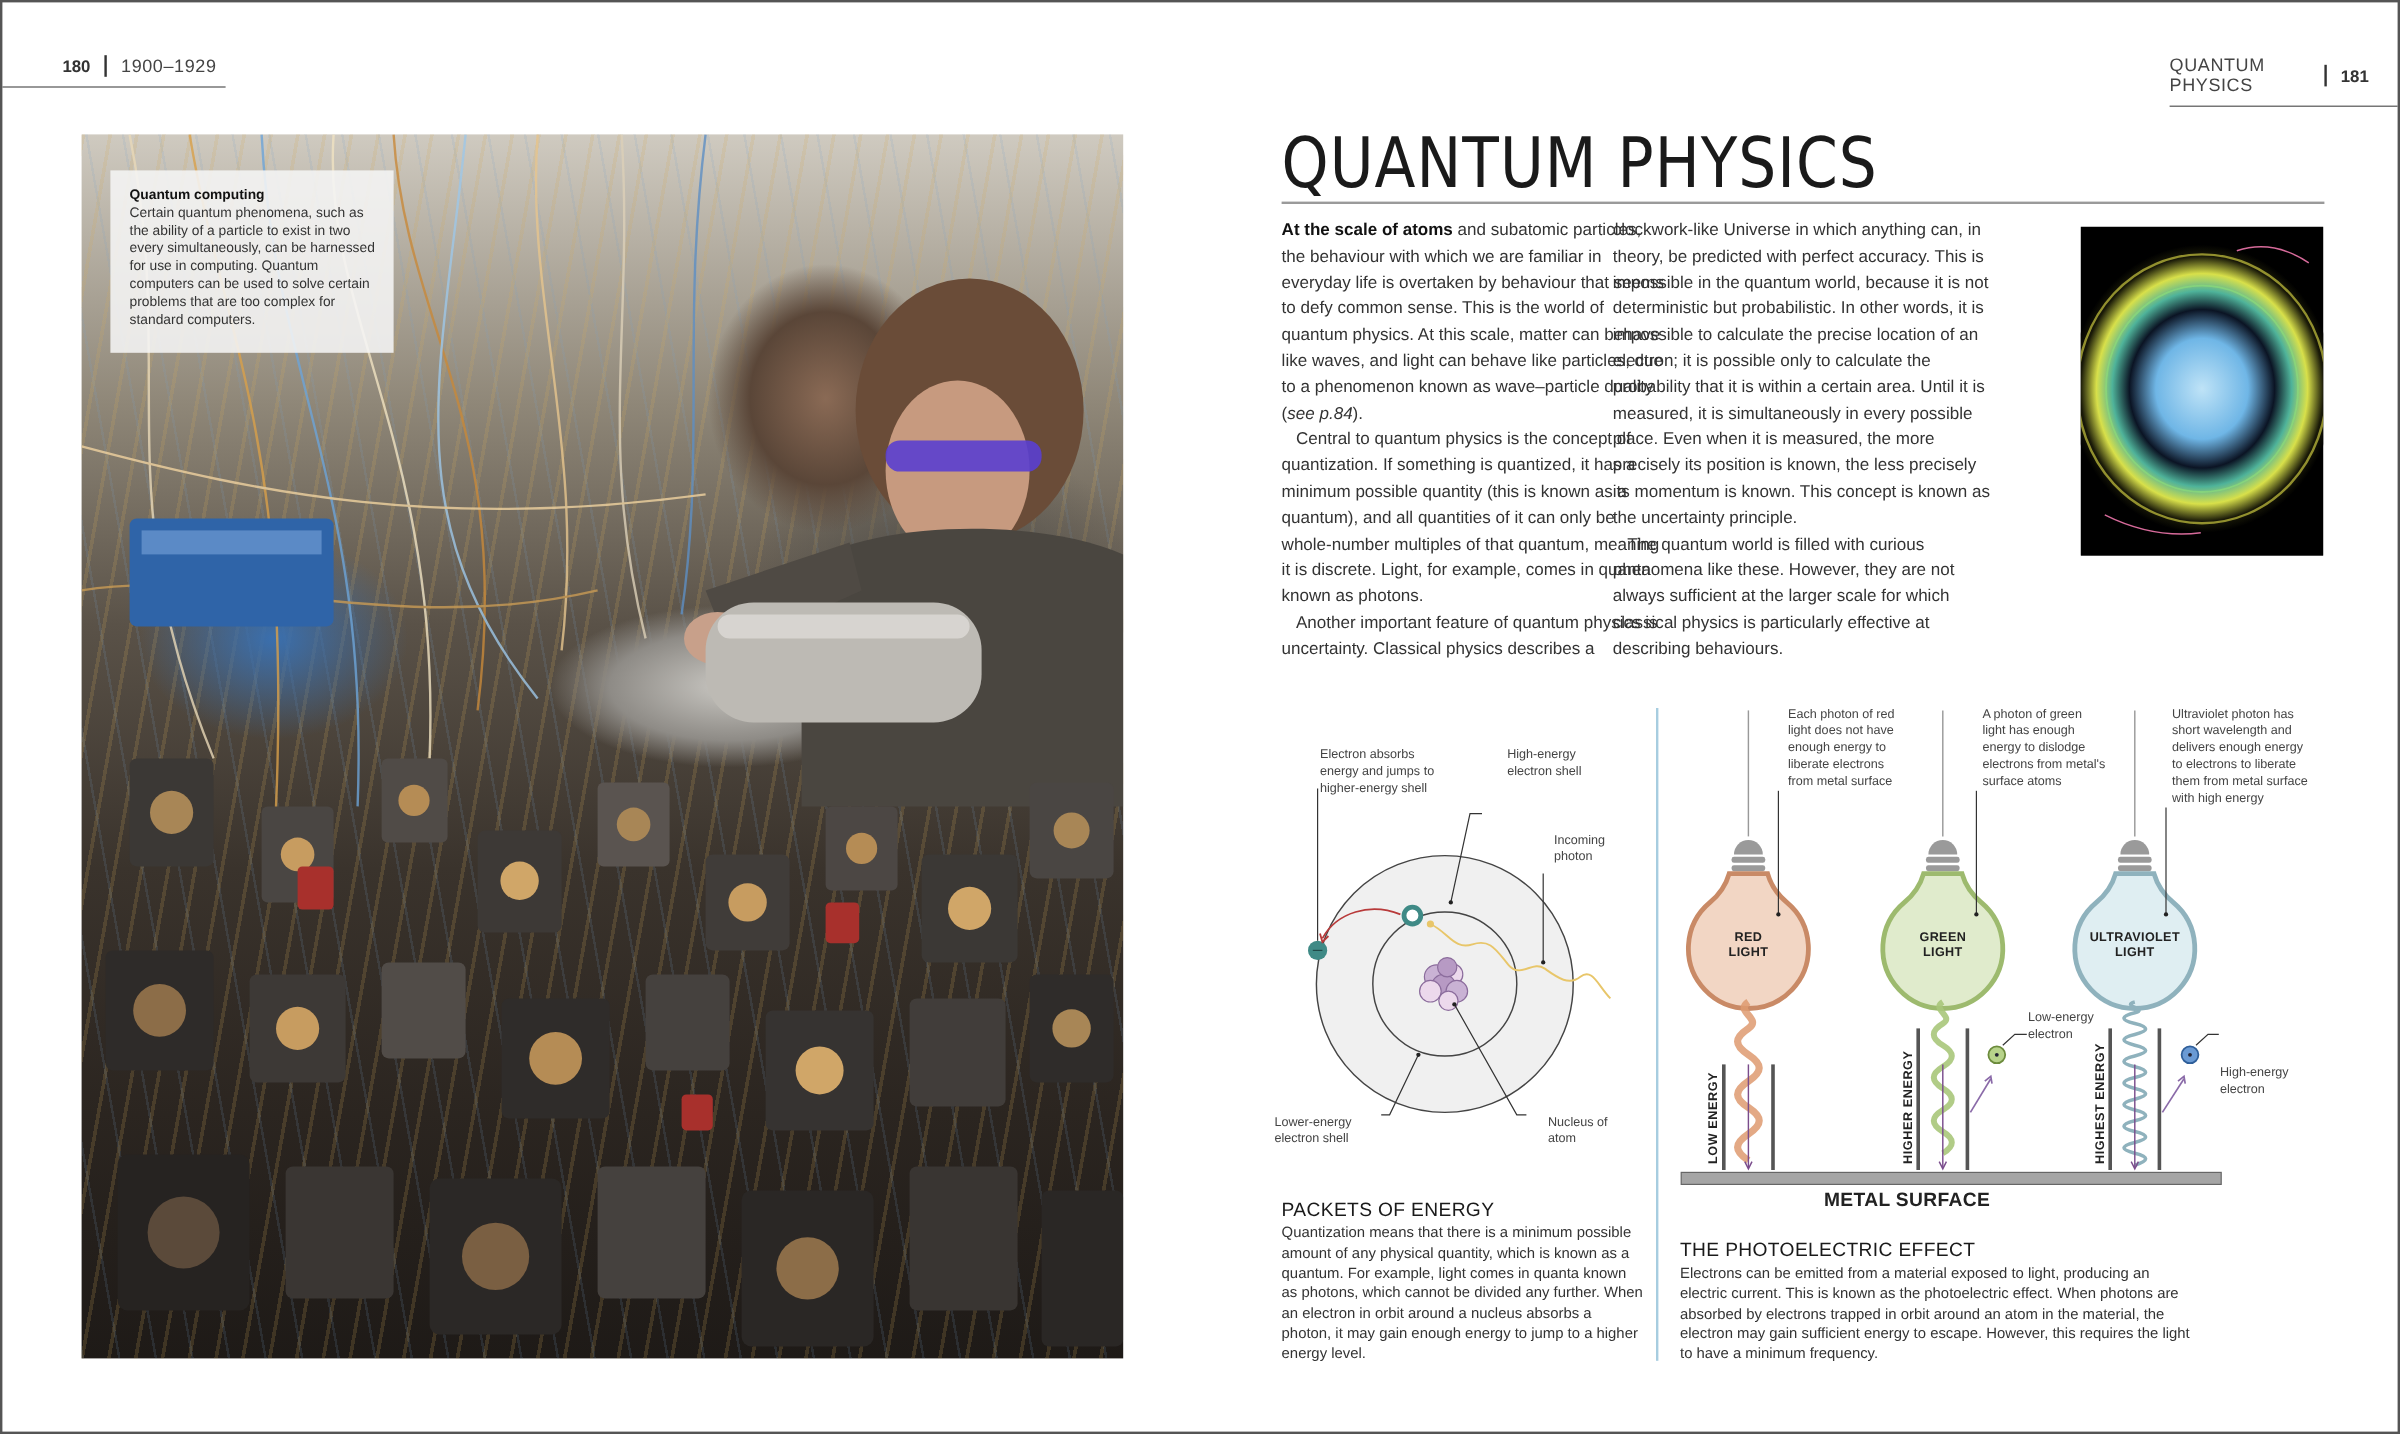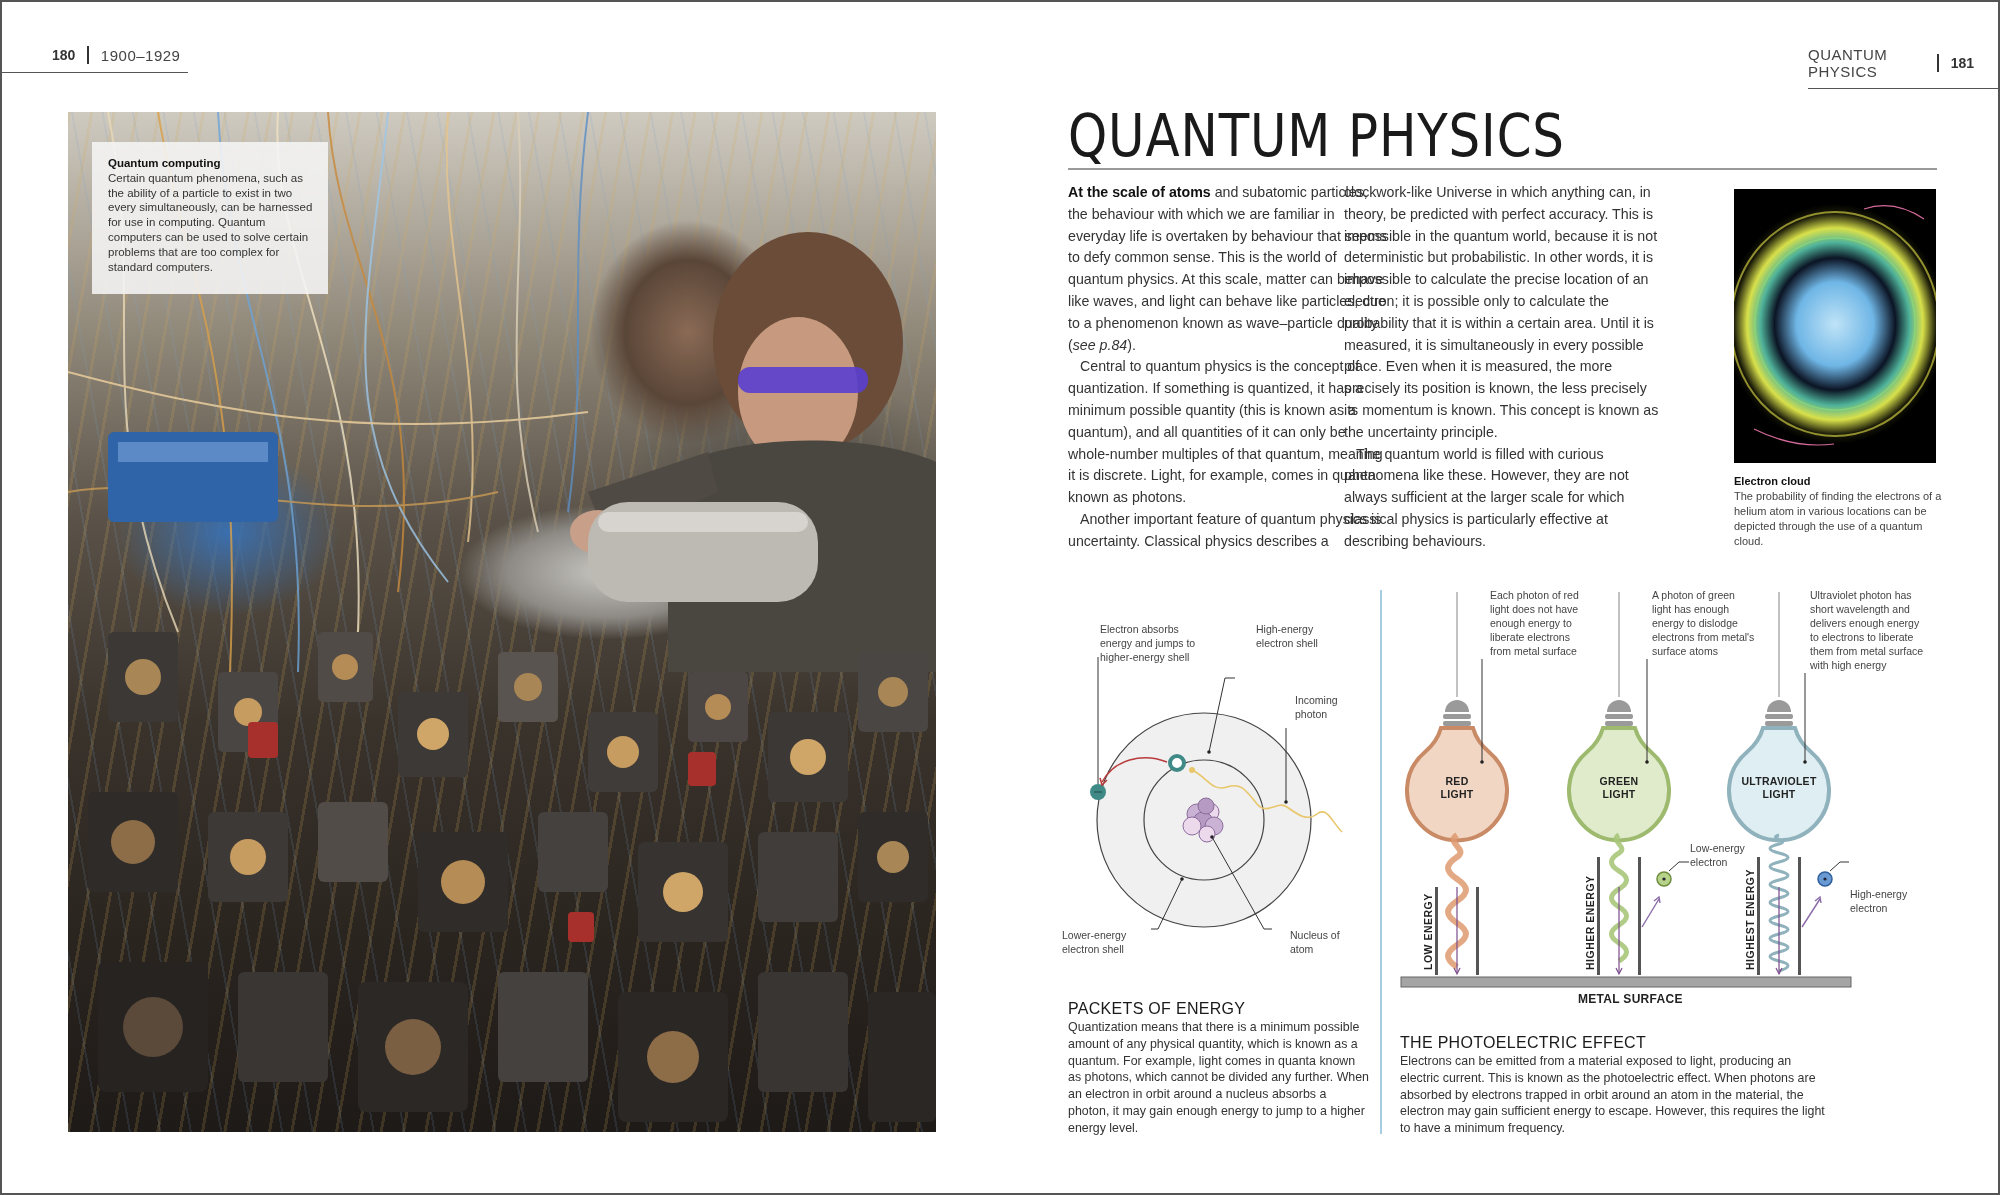--- a/index.html
+++ b/index.html
@@ -43,21 +43,21 @@
 
   .cloud-img { position: absolute; left: 1732px; top: 187px; width: 202px; height: 274px; background: #000; overflow: hidden; }
   .cloud-cap { position: absolute; left: 1732px; top: 472px; width: 210px; font-size: 11px; line-height: 15px; color: #444; }
   .cloud-cap .cap-title { font-weight: bold; color: #111; display: block; }
 
   .divider-v { position: absolute; left: 1378px; top: 588px; width: 2px; height: 544px; background: #a7cde0; }
 
   .diag-label { position: absolute; font-size: 10.5px; line-height: 14px; color: #444; }
   .bulb-label { position: absolute; font-size: 10.5px; font-weight: bold; line-height: 13px; color: #222; text-align: center; letter-spacing: 0.3px; }
   .vert-label { position: absolute; font-size: 10.5px; font-weight: bold; color: #222; letter-spacing: 0.5px; transform: rotate(-90deg); transform-origin: left top; white-space: nowrap; }
-  .metal-label { position: absolute; left: 1576px; top: 990px; font-size: 12px; font-weight: bold; color: #222; letter-spacing: 0.3px; }
+  .metal-label { position: absolute; left: 1518px; top: 990px; font-size: 16px; font-weight: bold; color: #222; letter-spacing: 0.3px; }
 
   .sub-head { position: absolute; font-size: 16px; color: #1a1a1a; letter-spacing: 0.3px; }
   .sub-text { position: absolute; font-size: 12.4px; line-height: 16.8px; color: #333; }
   svg { position: absolute; overflow: visible; }
 </style>
 </head>
 <body>
 
 <div class="spread">
 
@@ -182,24 +182,20 @@
         </radialGradient>
       </defs>
       <rect width="202" height="274" fill="#000"></rect>
       <ellipse cx="101" cy="135" rx="110" ry="120" fill="url(#cg)"></ellipse>
       <ellipse cx="101" cy="135" rx="104" ry="112" fill="none" stroke="#e6e24a" stroke-width="2" opacity="0.6"></ellipse>
       <ellipse cx="101" cy="135" rx="80" ry="86" fill="none" stroke="#8de07a" stroke-width="1.5" opacity="0.6"></ellipse>
       <path d="M20 240 Q 60 260 100 255" stroke="#d66a9a" fill="none" stroke-width="1.2"></path>
       <path d="M130 20 Q 160 10 190 30" stroke="#d66a9a" fill="none" stroke-width="1.2"></path>
     </svg>
   </div>
-  <div class="cloud-cap">
-    <span class="cap-title">Electron cloud</span>
-    <span>The probability of finding the electrons of a helium atom in various locations can be depicted through the use of a quantum cloud.</span>
-  </div>
 
   <svg width="300" height="260" viewBox="0 0 300 260" style="left:1060px;top:640px;">
     <circle cx="142" cy="178" r="107" fill="#f0f0f0" stroke="#444" stroke-width="1.2"></circle>
     <circle cx="142" cy="178" r="60" fill="#f0f0f0" stroke="#444" stroke-width="1.2"></circle>
 
     <g>
       <circle cx="135" cy="172" r="10" fill="#c9b2d4" stroke="#8b6c9c"></circle>
       <circle cx="148" cy="170" r="9" fill="#ecd9ec" stroke="#8b6c9c"></circle>
       <circle cx="141" cy="180" r="10" fill="#b79ac4" stroke="#8b6c9c"></circle>
       <circle cx="130" cy="184" r="9" fill="#ecd9ec" stroke="#8b6c9c"></circle>

